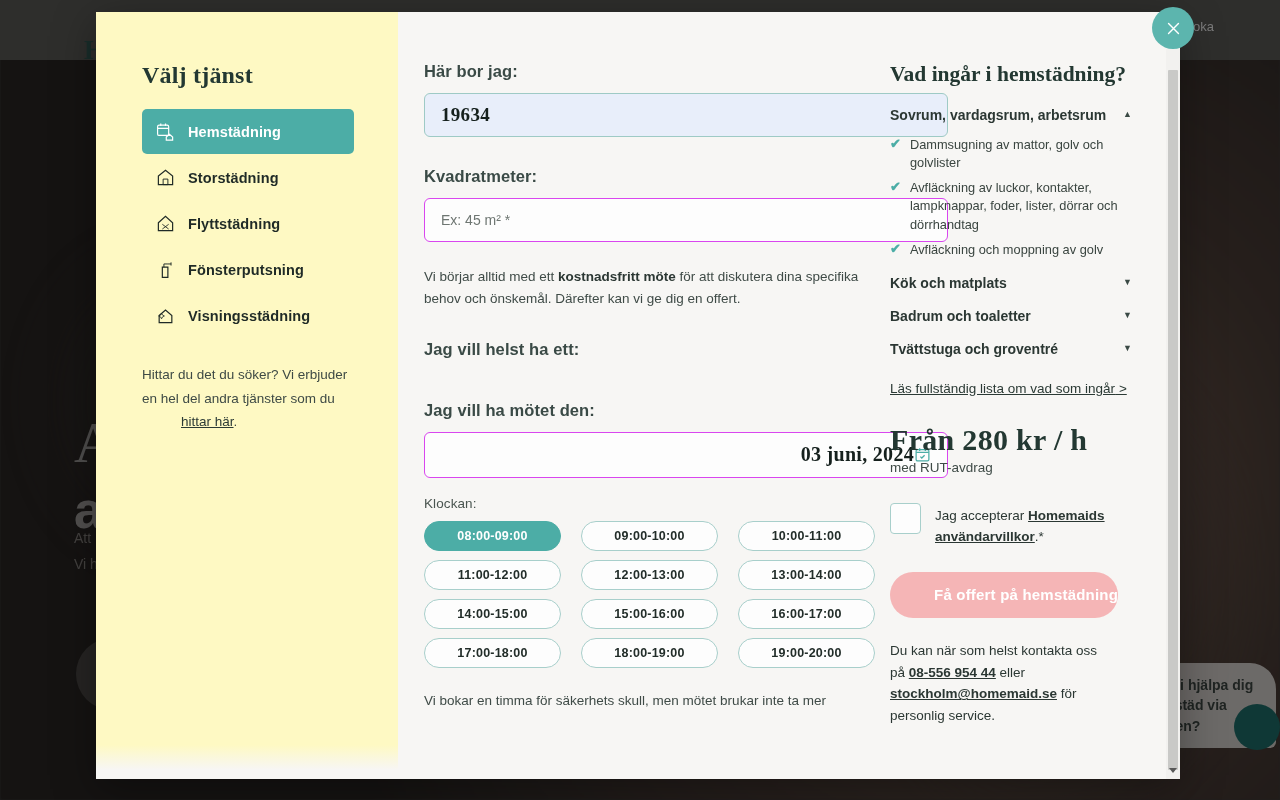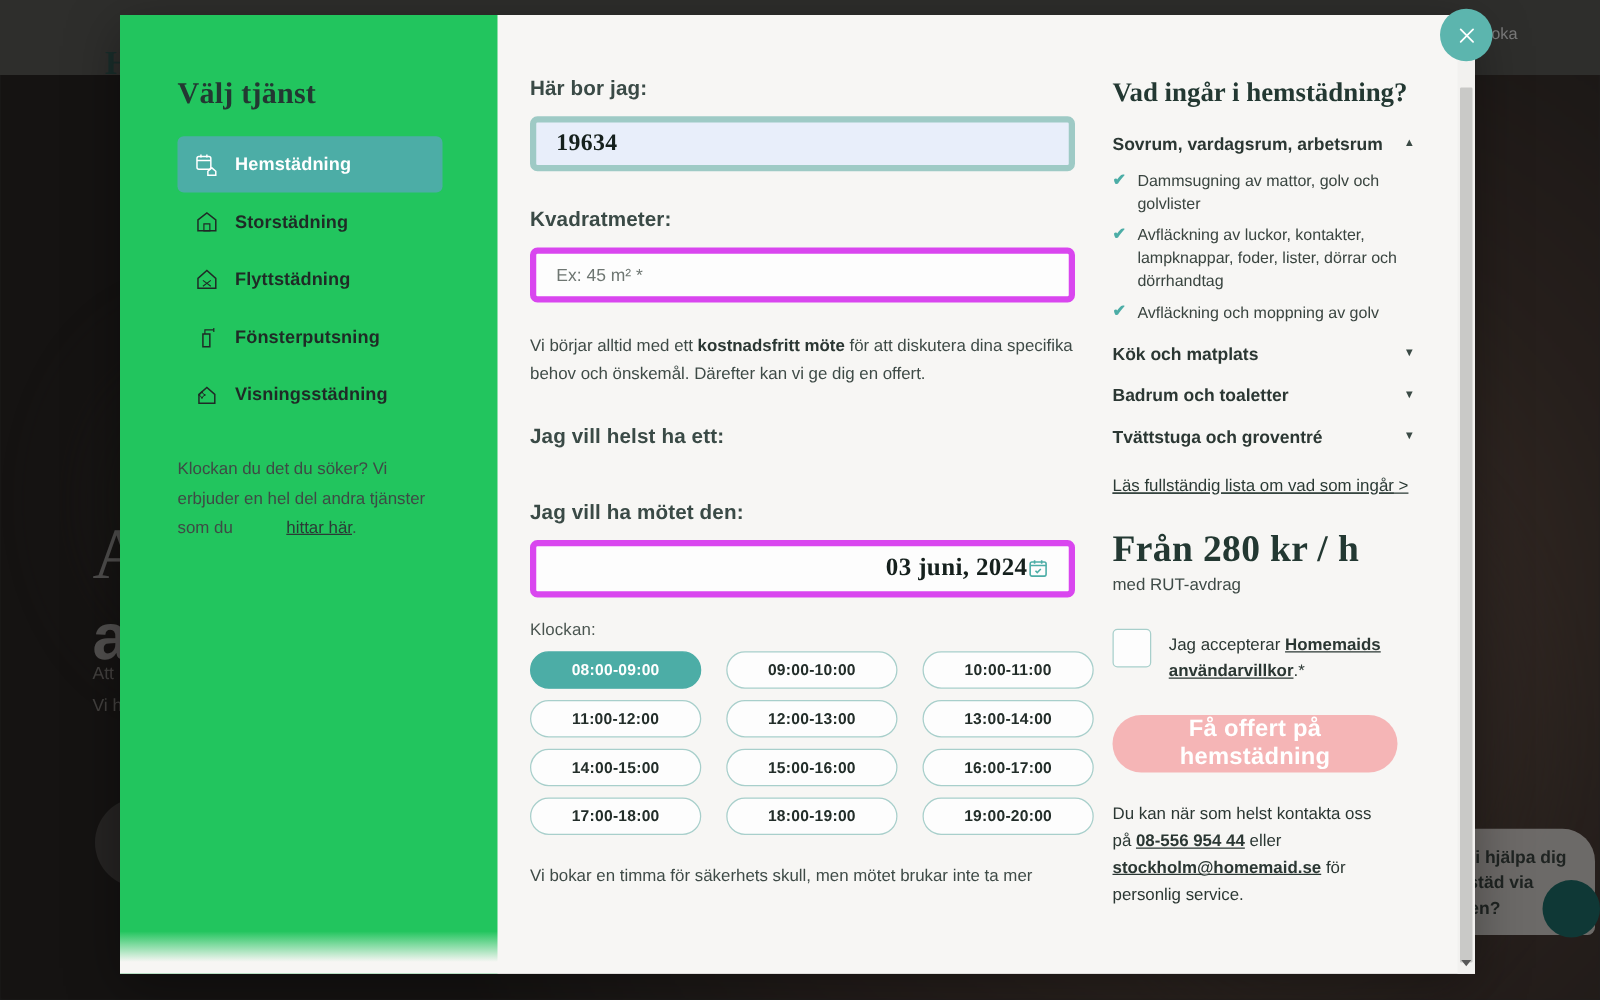--- a/index.html
+++ b/index.html
@@ -126,21 +126,21 @@
     position: absolute; left: 3px; bottom: 6px;
     width: 0; height: 0;
     border-left: 4px solid transparent; border-right: 4px solid transparent;
     border-top: 5px solid #585858;
   }
 
   
   .side {
     width: 302px; flex: 0 0 302px;
     padding: 50px 44px 0 46px;
-    background: #22c55e;
+    background: #fef9c3;
   }
   .side h2 {
     font-family: "Liberation Serif", serif;
     font-size: 24px; font-weight: 700; color: #233832;
     margin-bottom: 20px; letter-spacing: .2px;
   }
   .svc {
     display: flex; align-items: center; gap: 13px;
     height: 45px; padding: 0 14px; margin-bottom: 1px;
     border-radius: 5px; cursor: pointer;
@@ -159,21 +159,21 @@
   .mid {
     width: 478px; flex: 0 0 478px;
     padding: 50px 32px 0 26px;
   }
   .lbl {
     font-size: 16.5px; font-weight: 700; color: #3a4a46;
     margin-bottom: 12px; letter-spacing: .1px;
   }
   .lbl.sm { font-size: 13.5px; font-weight: 400; color: #4a5550; margin-bottom: 10px; }
   .fld {
-    width: 436px; height: 44px; border: 5px solid #d946ef;
+    width: 524px; height: 44px; border: 1px solid #d946ef;
     border-radius: 6px; background: #fdfdfd;
     padding: 0 16px; display: flex; align-items: center;
     font-size: 14px; color: #6e7672;
   }
   .fld.zip {
     background: #e8eefa; border-color: #9ecac5;
     font-family: "Liberation Serif", serif;
     font-size: 19px; font-weight: 700; color: #15201d; letter-spacing: .3px;
   }
   .fld.date {
@@ -249,21 +249,21 @@
   .cbx {
     width: 31px; height: 31px; flex: 0 0 31px;
     border: 1px solid #a8cfcb; border-radius: 4px; background: #fdfdfd; cursor: pointer;
   }
   .terms-txt { font-size: 13.5px; line-height: 1.58; color: #2b3733; padding-top: 2px; }
   .terms-txt a { color: #2b3733; text-decoration: underline; font-weight: 700; }
   .cta {
     margin-top: 24px; width: 228px; height: 46px; border: none; border-radius: 26px;
     background: #f5b5b6; color: #ffffff; cursor: pointer;
     font-family: "Liberation Sans", sans-serif;
-    font-size: 19px; font-weight: 700; letter-spacing: .2px;
+    font-size: 15px; font-weight: 700; letter-spacing: .2px; text-align: right;
   }
   .contact { margin-top: 22px; font-size: 13.5px; line-height: 1.62; color: #2b3733; width: 225px; }
   .contact a { color: #2b3733; text-decoration: underline; font-weight: 700; }
 </style>
 </head>
 <body>
 
 <div class="bg-root">
   <div class="bg-hero"></div>
   <div class="bg-hero-figure"></div>
@@ -336,21 +336,21 @@
 
     <div class="svc">
       <svg class="ic" viewBox="0 0 24 24" fill="none" stroke="#1f2a26" stroke-width="1.5">
         <path d="M4 12l8-7 8 7v9H4z"></path>
           <path d="M7 9l1.2 2.4L10.6 12.6 8.2 13.8 7 16.2 5.8 13.8 3.4 12.6 5.8 11.4z" stroke-width="1"></path>
       </svg>
       <span>Visningsstädning</span>
     </div>
 
     <p class="side-note">
-      <span>Klockan du det du söker? Vi erbjuder</span>
+      <span>Hittar du det du söker? Vi erbjuder</span>
       <span>en hel del andra tjänster som du</span>
       <a href="#">hittar här</a><span>.</span>
     </p>
   </aside>
 
   <section class="mid">
     <div class="lbl">Här bor jag:</div>
     <div class="fld zip">
       <span>19634</span>
     </div>

